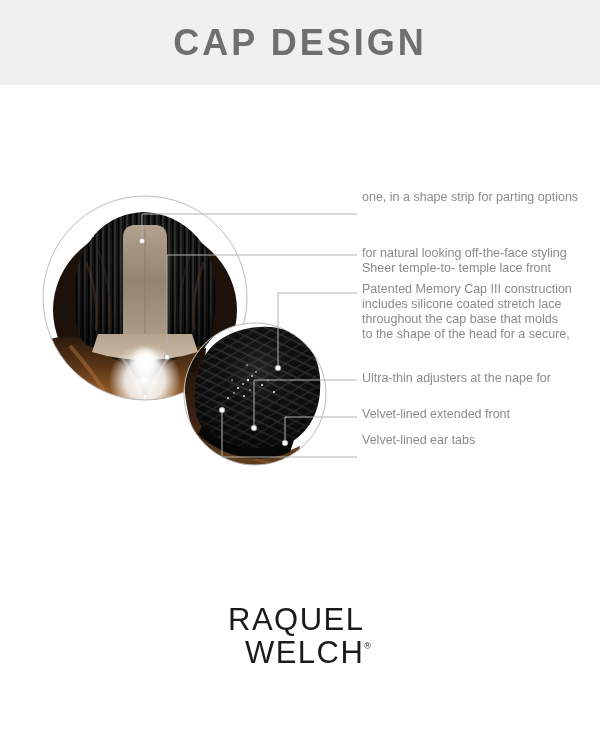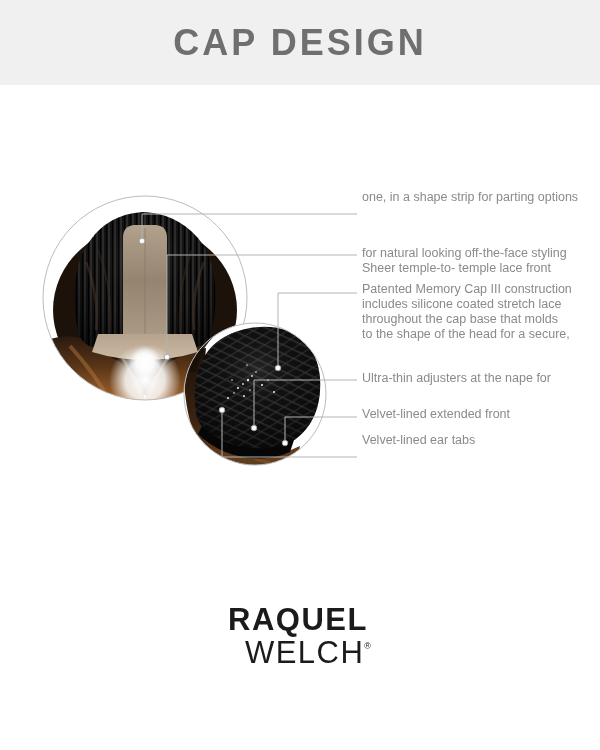--- a/index.html
+++ b/index.html
@@ -12,21 +12,21 @@
   svg.art{position:absolute;left:0;top:0;}
   .co-line{stroke:var(--callout-line,#b3b3b3);fill:none;stroke-width:1;}
   .co-dot{fill:#fbfbfb;stroke:#9a9a9a;stroke-width:.8;}
   .circle-ring{fill:none;stroke:#bcbcbc;stroke-width:1;}
   .callout{position:absolute;left:362px;color:var(--callout-text,#8a8a8a);
            font-size:12.5px;line-height:15px;white-space:nowrap;}
   .callout.b1{top:190px;} .callout.b2{top:246px;} .callout.b3{top:282px;}
   .callout.b4{top:371px;} .callout.b5{top:407px;} .callout.b6{top:433px;}
   .logo{position:absolute;left:228px;top:606px;width:136px;text-align:right;
         color:var(--logo-text,#1b1b1b);font-weight:300;}
-  .logo .l1{font-size:31px;line-height:27px;letter-spacing:1.5px;font-weight:bold;}
+  .logo .l1{font-size:31px;line-height:27px;letter-spacing:1.5px;}
   .logo .l2{font-size:31px;line-height:27px;letter-spacing:1.5px;margin-right:-7px;}
   .logo sup{font-size:9px;vertical-align:14px;letter-spacing:0;}
 </style>
 </head>
 <body>
 
 <div class="header">
   <h1>CAP DESIGN</h1>
 </div>
 

